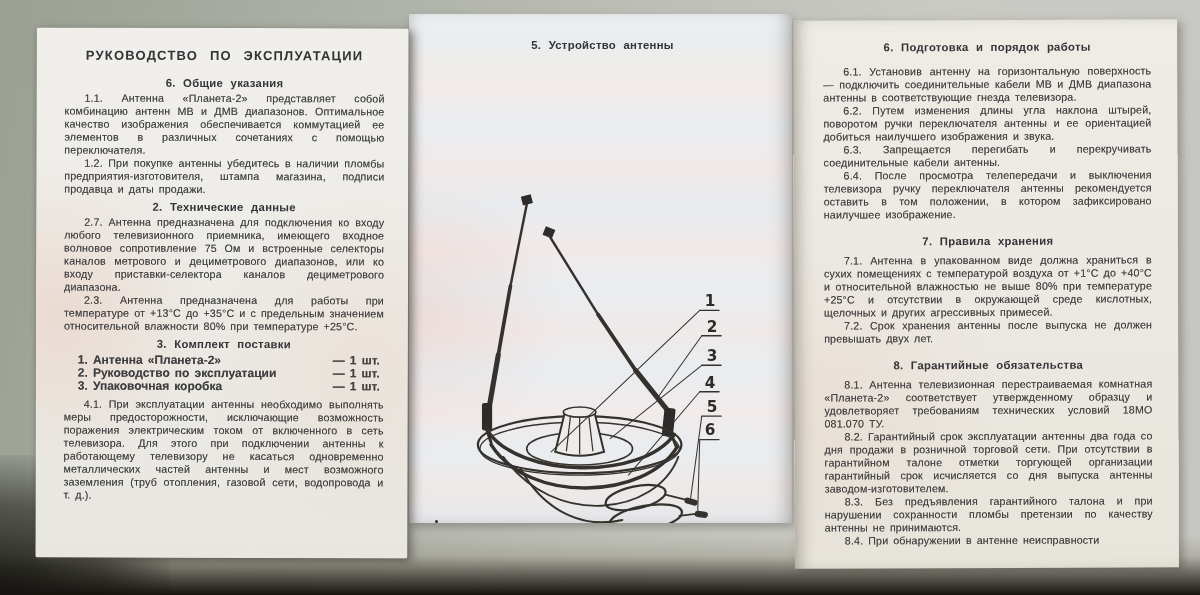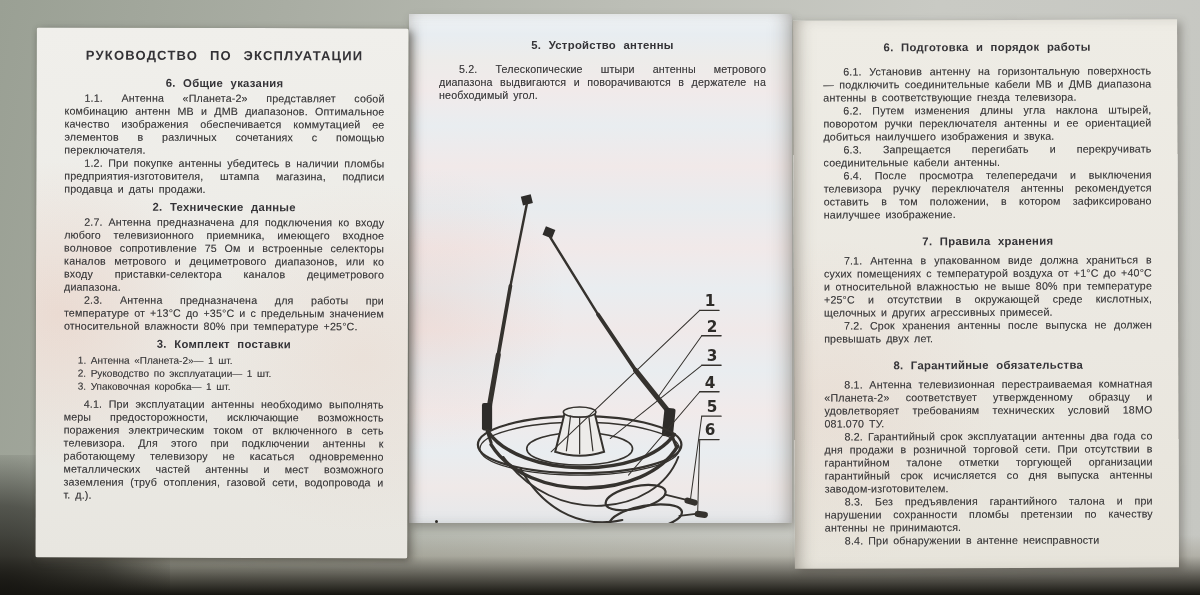--- a/index.html
+++ b/index.html
@@ -33,22 +33,22 @@
     box-shadow:inset -14px 0 20px -12px rgba(105,98,90,0.6),inset 10px 0 16px -10px rgba(105,98,90,0.35),2px 4px 8px rgba(70,65,58,0.35);}
   .page-right{left:794px;top:20px;width:384px;height:548px;z-index:2;transform:rotate(-0.2deg);
     padding:16px 26px 0 30px;box-sizing:border-box;
     background:
       radial-gradient(circle at 10% 70%,rgba(224,166,146,0.12),rgba(224,166,146,0) 32%),
       linear-gradient(180deg,#eeece5 0%,#ebe8e1 60%,#e7e4db 100%);
     box-shadow:inset 12px 0 18px -10px rgba(105,98,88,0.65),4px 3px 9px rgba(70,65,58,0.4);}
   .doc-title{margin:8px 0 14px;text-align:center;font-size:13px;font-weight:bold;color:#333236;
     letter-spacing:1.2px;word-spacing:7px;}
   .kit-list{padding:1px 4px 1px 14px;}
-  .kit-row{display:flex;justify-content:flex-start;font-size:10px;line-height:13px;
-    word-spacing:1.8px;text-shadow:0 0 0.4px rgba(70,68,66,0.55);}
+  .kit-row{display:flex;justify-content:space-between;font-size:12px;line-height:13px;
+    word-spacing:1.8px;text-shadow:0 0 0.4px rgba(70,68,66,0.55);font-weight:bold;}
   .gap-s{height:4px;}.gap-m{height:9px;}
   .figure{position:absolute;left:18px;top:178px;width:346px;height:372px;}
   .figure svg{display:block;width:100%;height:100%;}
   .speck{position:absolute;left:26px;top:506px;width:3px;height:3px;border-radius:50%;background:#2c2a26;}
   .fig-num{font-family:"DejaVu Sans",sans-serif;font-size:15px;font-weight:bold;fill:#2e2c29;}
 </style>
 </head>
 <body>
 
 <div class="scene">
@@ -78,21 +78,20 @@
         <span>— 1 шт.</span>
       </div>
     </div>
     <div class="gap-s"></div>
     <p>4.1. При эксплуатации антенны необходимо выполнять меры предосторожности, исключающие возможность поражения электрическим током от включенного в сеть телевизора. Для этого при подключении антенны к работающему телевизору не касаться одновременно металлических частей антенны и мест возможного заземления (труб отопления, газовой сети, водопровода и т. д.).</p>
   </section>
 
   <section class="page page-mid">
     <h2>5. Устройство антенны</h2>
     <div class="gap-m"></div>
-    <p>5.2. Телескопические штыри антенны метрового диапазона выдвигаются и поворачиваются в держателе на необходимый угол.</p>
 
     <div class="figure">
       <svg viewBox="0 0 340 365">
         <g fill="none" stroke="#35322e" stroke-linecap="round">
 
           <g>
             <rect x="93" y="3" width="10" height="9" fill="#2e2c2a" stroke="none" transform="rotate(-14 98 7)"></rect>
             <line x1="98" y1="12" x2="82" y2="92" stroke-width="2.4"></line>
             <line x1="82" y1="92" x2="70" y2="160" stroke-width="3.6"></line>
             <line x1="70" y1="160" x2="61" y2="212" stroke-width="5"></line>

